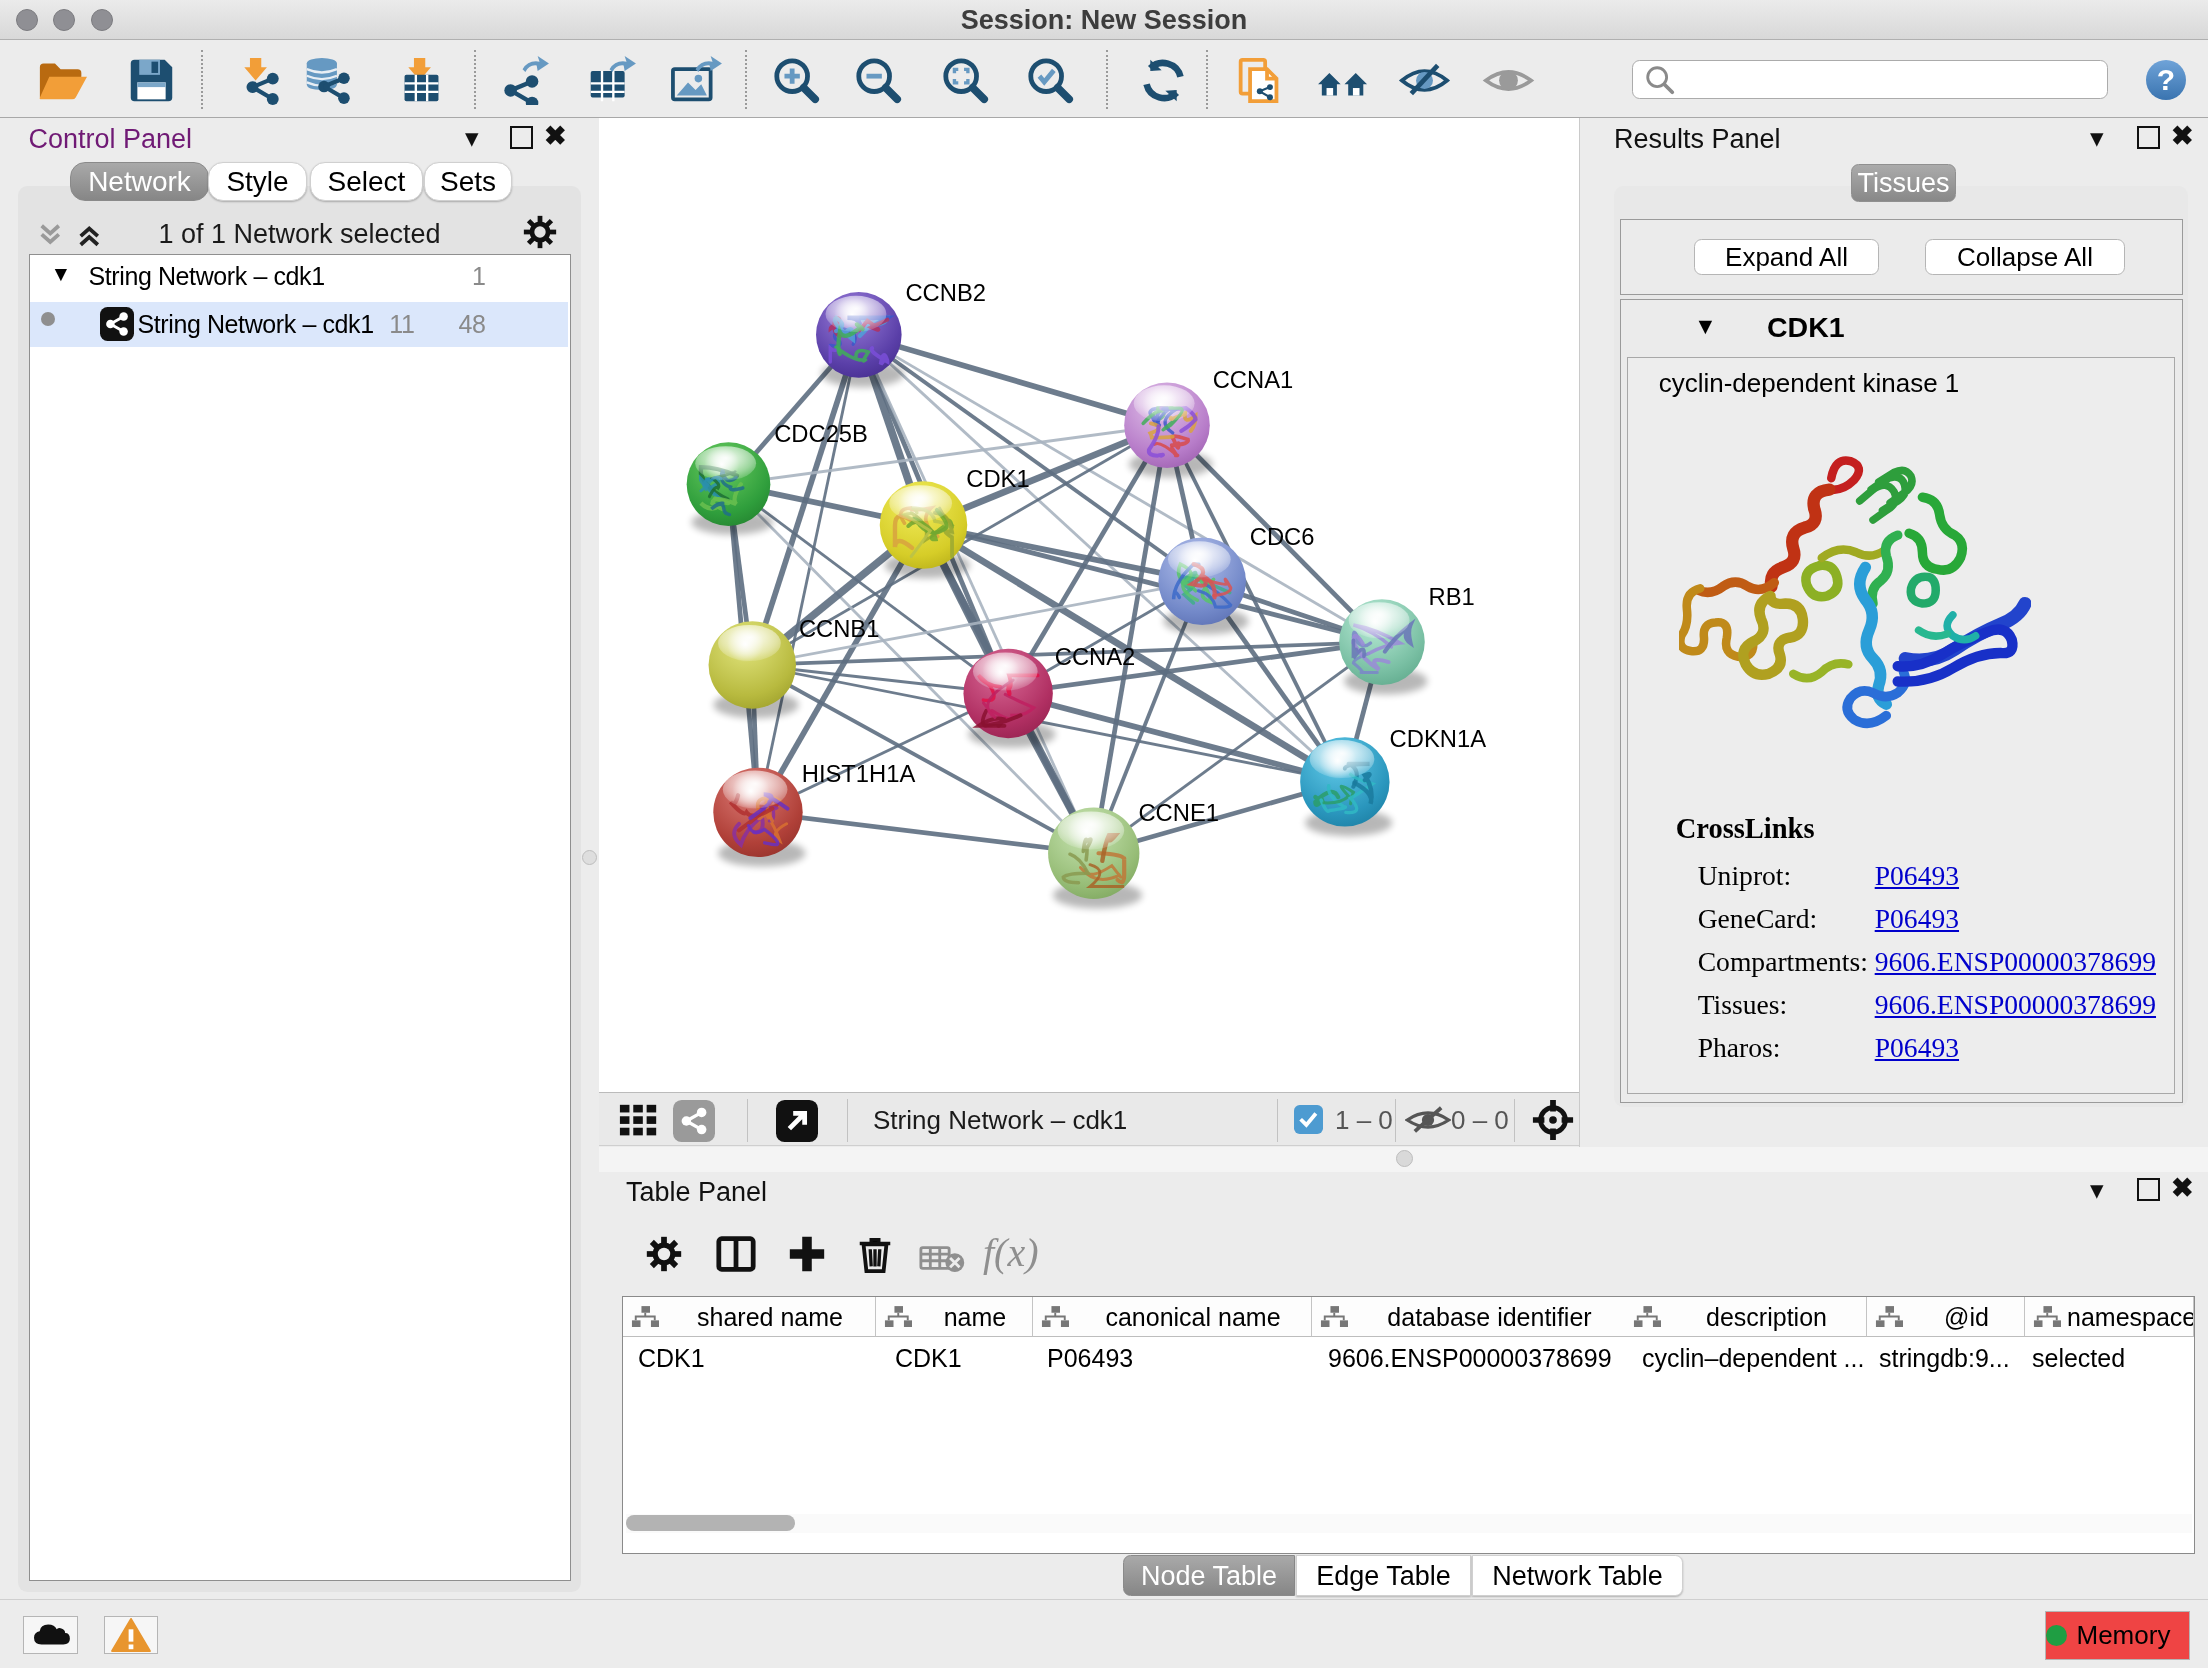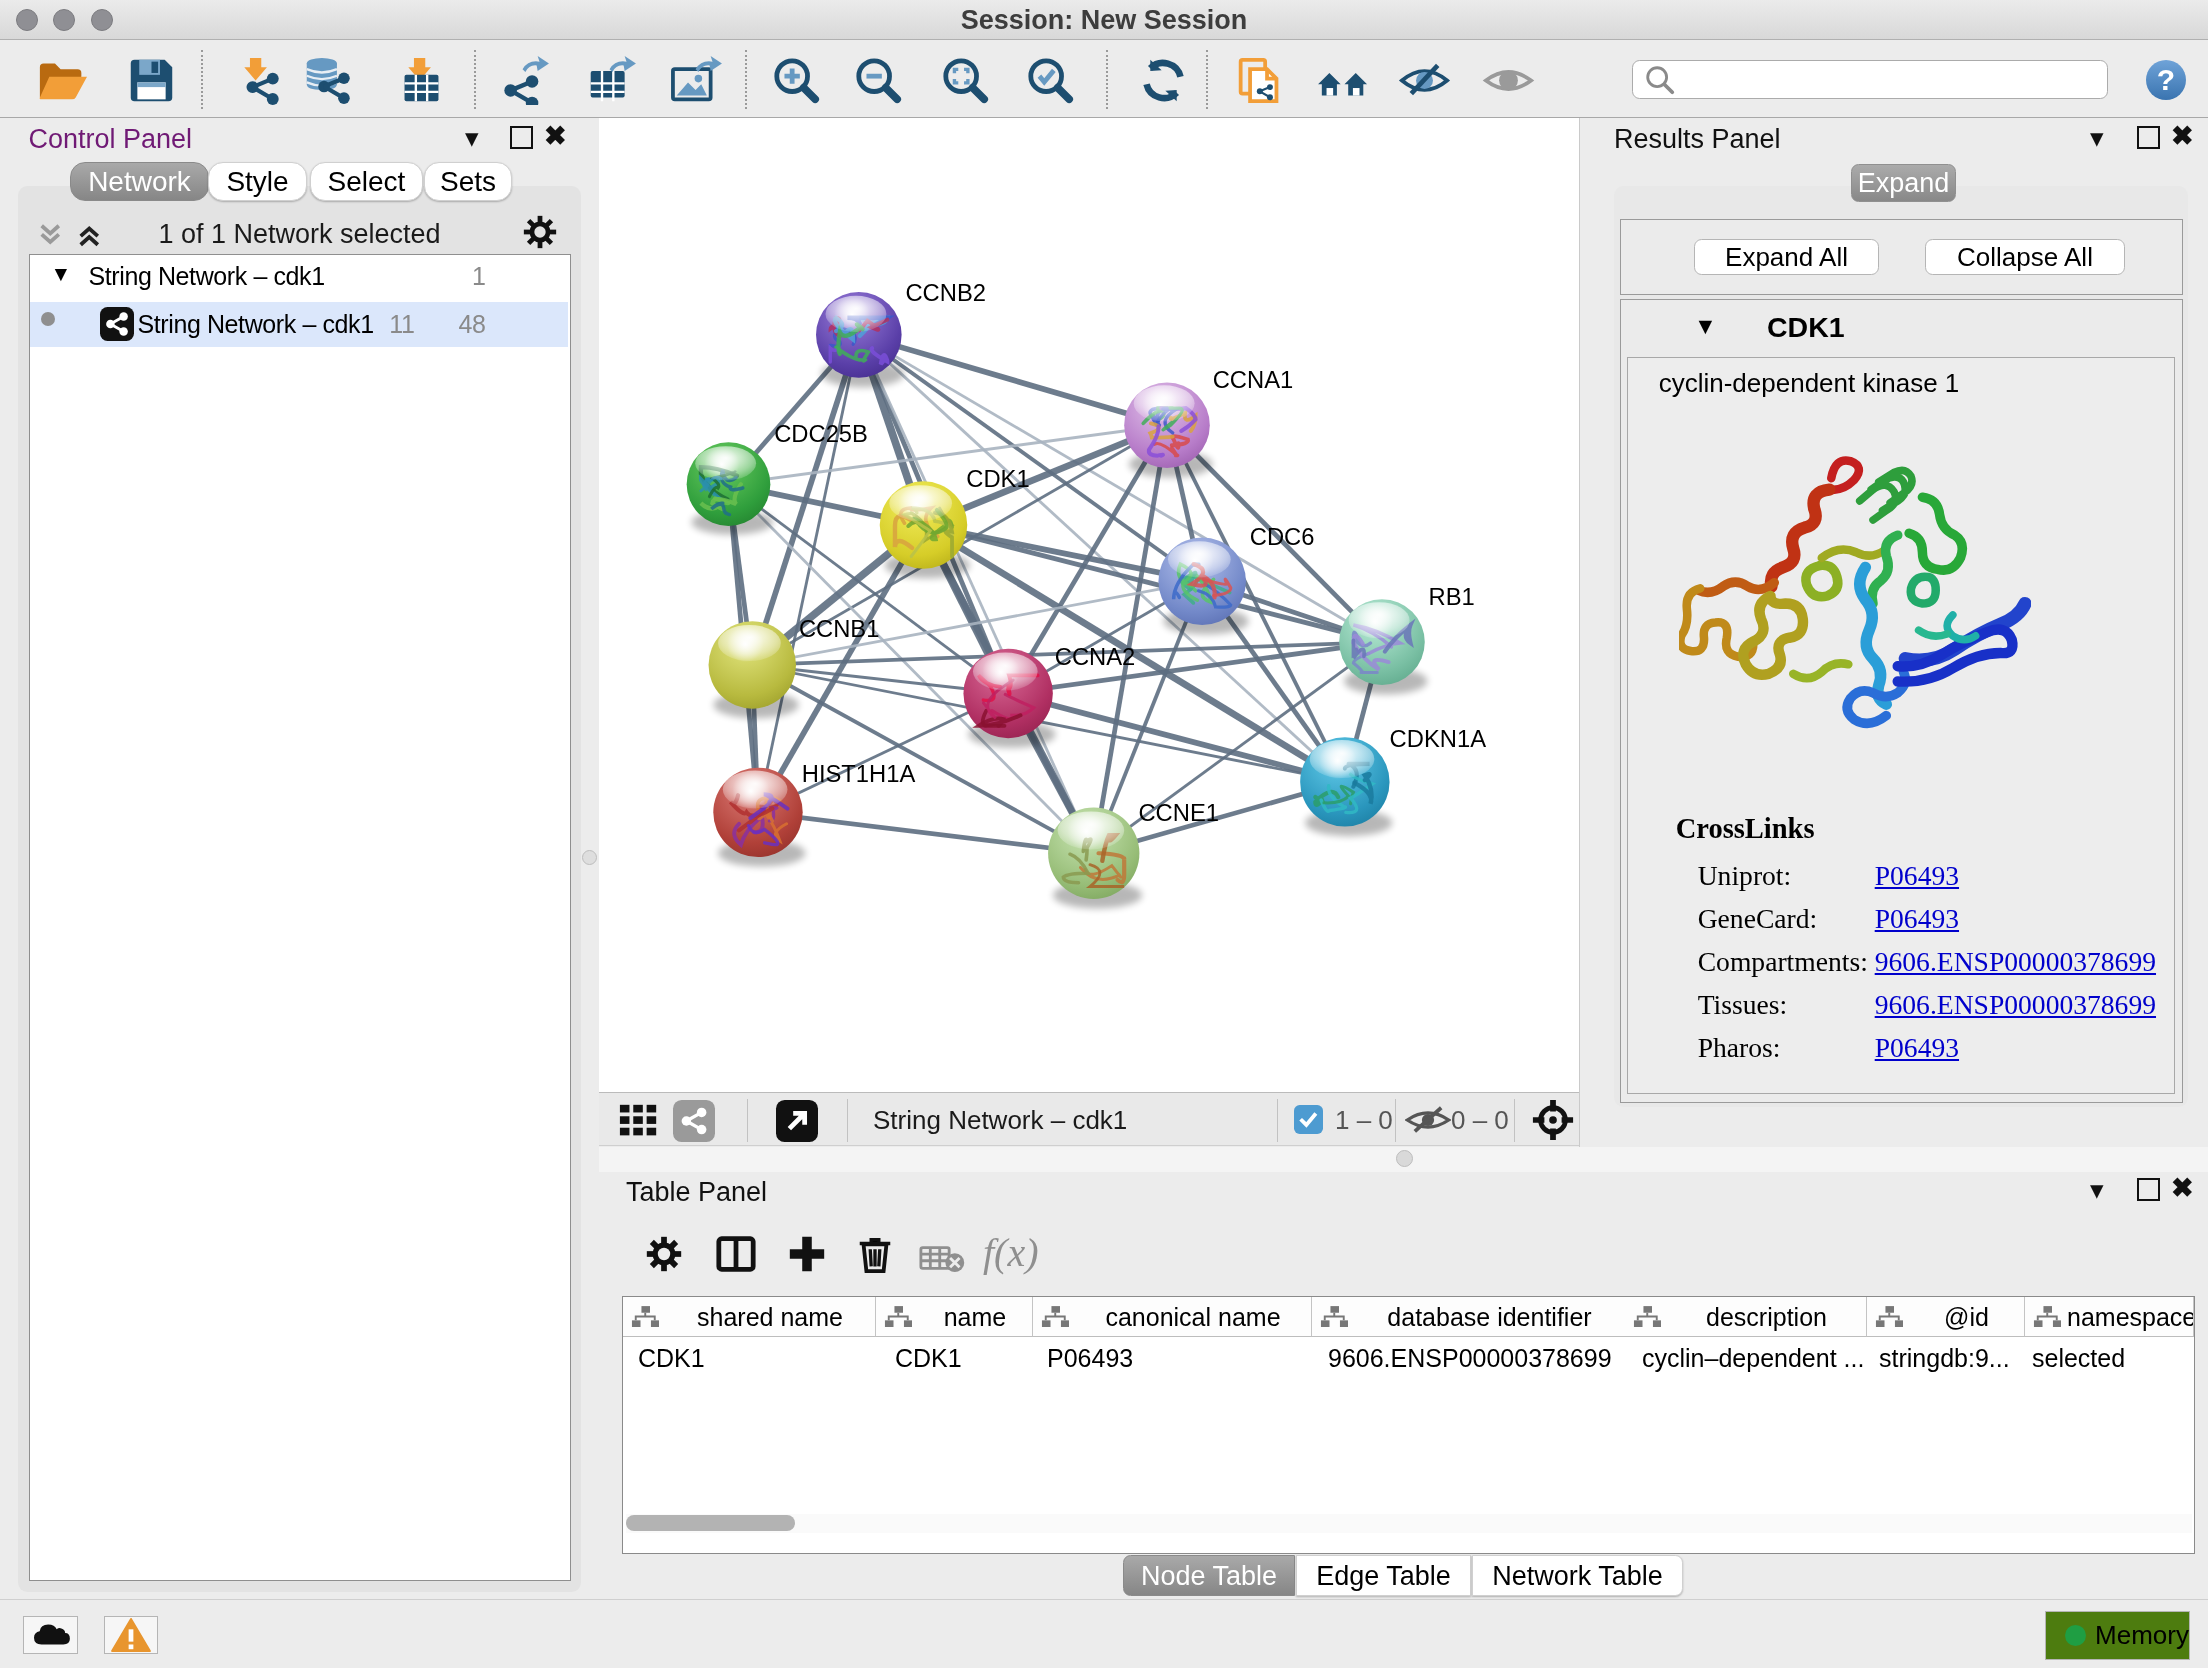--- a/index.html
+++ b/index.html
@@ -53,21 +53,21 @@
   background:#fff; border:1.9px solid #8a8a8a; }
 .th { position:absolute; top:0; height:40px; border-right:1px solid #c4c4c4;
   font-size:25px; text-align:center; line-height:40px; color:#000; background:#fdfdfd; border-bottom:1px solid #bdbdbd; padding-left:42px; overflow:hidden; white-space:nowrap; }
 .td { position:absolute; top:40px; height:42px; font-size:25px; line-height:42px; color:#000; }
 #hscroll { position:absolute; left:626px; top:1514px; width:1566px; height:19px; background:#fafafa; }
 #hthumb { position:absolute; left:0px; top:1px; width:169px; height:16px; background:#b3b3b3; border-radius:8.6px; }
 .bottab { position:absolute; top:1555px; height:41px; font-size:27px; text-align:center; line-height:40px; }
 #statusline { position:absolute; left:0; top:1599px; width:2208px; height:1px; background:#cfcfcf; }
 .statbtn { position:absolute; background:#f6f6f6; border:1.9px solid #b5b5b5; }
 #memorybtn { position:absolute; left:2045px; top:1611px; width:145px; height:49px;
-  background:#4d7c0f; border:1.9px solid #b5b5b5; font-size:26px; line-height:46px; text-align:right; }
+  background:#ef4444; border:1.9px solid #b5b5b5; font-size:26px; line-height:46px; text-align:left; }
 a.lnk { color:#0000cc; text-decoration:underline; }
 </style></head>
 <body>
 <div id="titlebar">
   <div class="tl" style="left:16px"></div>
   <div class="tl" style="left:53px"></div>
   <div class="tl" style="left:91px"></div>
   <div id="title">Session: New Session</div>
 </div>
 
@@ -546,21 +546,21 @@
 <div id="splitstrip">
   <div style="position:absolute;left:797px;top:2.9px;width:17px;height:17px;border-radius:50%;background:#d9d9d9;border:1px solid #bdbdbd;"></div>
 </div>
 
 <div id="resultspanel"></div>
 <div id="panelTitleRP">Results Panel</div>
 <div class="winbtns" style="left:2090px; top:122px;">▾</div>
 <div style="position:absolute; left:2137px; top:126px; width:23px; height:23px; border:2.9px solid #111;"></div>
 <div class="winbtns" style="left:2171px; top:120px; font-weight:bold;">✖</div>
 <div id="rpbox"></div>
-<div id="stringtab">Expand</div>
+<div id="stringtab">Tissues</div>
 <div id="rpbox1">
   <div class="rbtn" style="left:73px; width:185px;">Expand All</div>
   <div class="rbtn" style="left:292px; width:200px;margin-left:12px;">Collapse All</div>
 </div>
 <div id="rpbox2">
   <div id="cdk1row">
     <span style="position:absolute;left:73px;top:13.3px;font-size:23px;">▼</span>
     <span style="position:absolute;left:146px;top:11.4px;">CDK1</span>
   </div>
   <div id="rpcontent">

